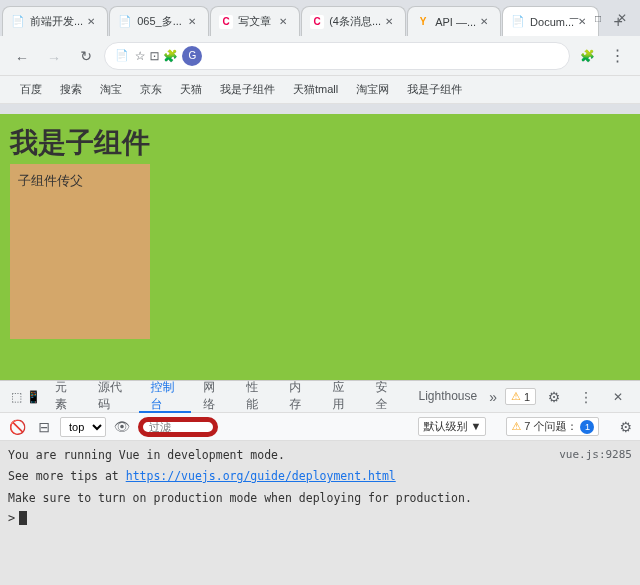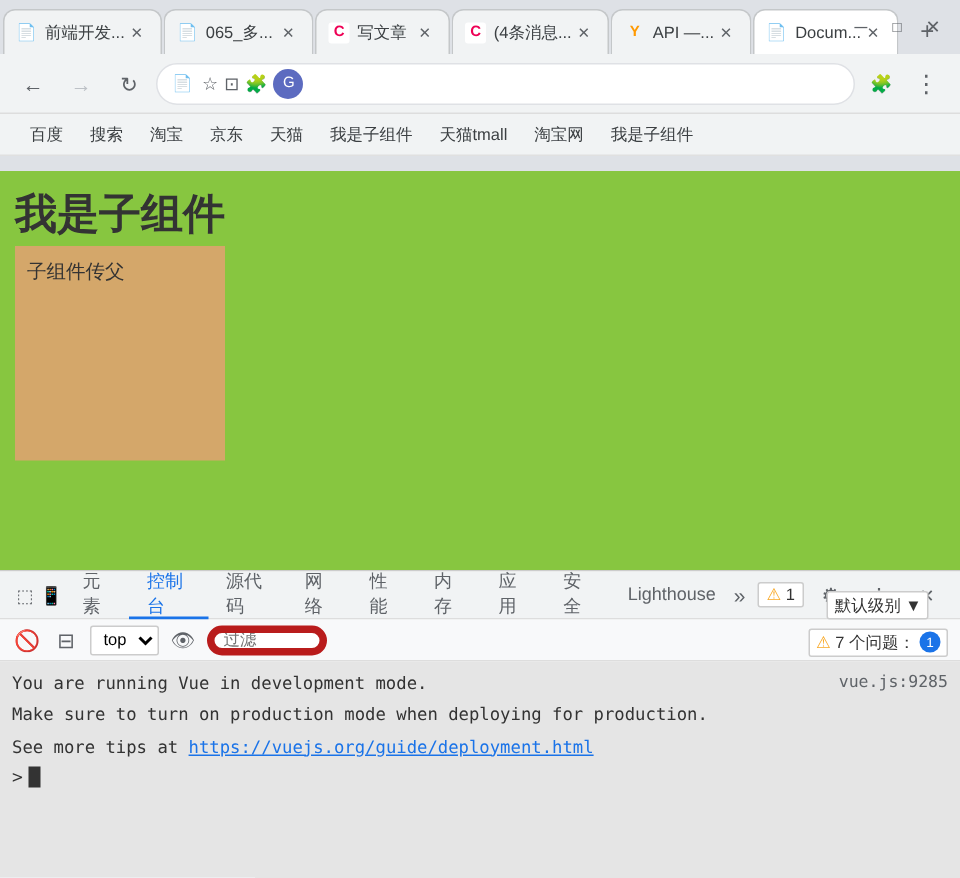--- a/index.html
+++ b/index.html
@@ -28,21 +28,21 @@
     
     .bookmarks-bar { height: 28px; background: #f1f3f4; display: flex; align-items: center; padding: 0 12px; gap: 2px; border-bottom: 1px solid #e0e0e0; overflow: hidden; }
     .bookmark-item { height: 22px; padding: 0 8px; border-radius: 4px; font-size: 11px; color: #3c4043; display: flex; align-items: center; cursor: pointer; white-space: nowrap; }
 
     
     .content-area { flex: 1; background: #87c640; position: relative; overflow: hidden; margin-top: 10px; }
 
     
     .vue-app { position: absolute; top: 0; left: 0; width: 100%; height: 100%; }
     .child-title { font-size: 28px; font-weight: bold; color: #333; position: absolute; top: 10px; left: 10px; }
-    .child-box { position: absolute; top: 50px; left: 10px; width: 140px; height: 143px; background: #d4a76a; display: flex; align-items: flex-start; padding: 8px; }
+    .child-box { position: absolute; top: 50px; left: 10px; width: 140px; height: 175px; background: #d4a76a; display: flex; align-items: flex-start; padding: 8px; }
     .child-btn { background: none; border: none; font-size: 13px; color: #333; cursor: pointer; font-family: 'Microsoft YaHei', Arial, sans-serif; }
     .parent-text { position: absolute; top: 235px; left: 10px; font-size: 14px; color: #333; }
 
     
     .devtools { height: 205px; background: #fff; border-top: 1px solid #ccc; display: flex; flex-direction: column; }
     .devtools-tabs { height: 32px; background: #f1f3f4; display: flex; align-items: center; padding: 0 8px; border-bottom: 1px solid #ddd; gap: 0; }
     .devtools-tab { height: 32px; padding: 0 12px; font-size: 12px; color: #5f6368; display: flex; align-items: center; cursor: pointer; border-bottom: 2px solid transparent; }
     .devtools-tab.active { color: #1a73e8; border-bottom: 2px solid #1a73e8; }
     .devtools-more { margin-left: auto; color: #5f6368; cursor: pointer; font-size: 14px; }
     .devtools-toolbar { height: 28px; background: #f8f9fa; border-bottom: 1px solid #ddd; display: flex; align-items: center; padding: 0 8px; gap: 6px; }
@@ -164,25 +164,25 @@
     </div>
 
     <div class="devtools">
 
       <div class="devtools-tabs">
         <div class="nav-btn" style="width:22px;height:22px;font-size:12px;color:#5f6368;">⬚</div>
         <div class="nav-btn" style="width:22px;height:22px;font-size:12px;color:#5f6368;">📱</div>
         <div class="devtools-tab">
           <span>元素</span>
         </div>
+        <div class="devtools-tab">
+          <span>源代码</span>
+        </div>
         <div class="devtools-tab active">
           <span>控制台</span>
-        </div>
-        <div class="devtools-tab">
-          <span>源代码</span>
         </div>
         <div class="devtools-tab">
           <span>网络</span>
         </div>
         <div class="devtools-tab">
           <span>性能</span>
         </div>
         <div class="devtools-tab">
           <span>内存</span>
         </div>
@@ -208,42 +208,42 @@
       </div>
 
       <div class="devtools-toolbar">
         <div class="nav-btn" style="font-size:14px;width:20px;height:20px;">🚫</div>
         <div class="nav-btn" style="font-size:14px;width:20px;height:20px;">⊟</div>
         <select class="toolbar-select">
           <option>top</option>
         </select>
         <div style="width:20px;height:20px;display:flex;align-items:center;justify-content:center;font-size:13px;cursor:pointer;color:#5f6368;">👁</div>
         <input class="toolbar-filter" type="text" placeholder="过滤" style="">
-        <div style="margin-left:auto;display:flex;align-items:center;gap:6px;flex-direction:column;">
+        <div style="margin-left:auto;display:flex;align-items:center;gap:20px;">
           <span style="font-size:11px;color:#333;cursor:pointer;border:1px solid #ccc;padding:1px 4px;border-radius:2px;background:#fff;">默认级别 ▼</span>
           <span style="font-size:11px;color:#333;border:1px solid #ccc;padding:1px 4px;border-radius:2px;background:#fff;display:flex;align-items:center;gap:3px;cursor:pointer;">
             <span style="color:#f9a825;">⚠</span>
             <span>7 个问题：</span>
             <span style="background:#1a73e8;color:#fff;border-radius:50%;width:14px;height:14px;display:flex;align-items:center;justify-content:center;font-size:9px;">1</span>
           </span>
           <div style="font-size:14px;cursor:pointer;color:#5f6368;">⚙</div>
         </div>
       </div>
 
       <div class="devtools-console">
         <div class="console-line">
           <span>You are running Vue in development mode.</span>
           <span style="float:right;color:#5f6368;font-size:11px;text-align:center;">vue.js:9285</span>
         </div>
         <div class="console-line">
-          <span>Make sure to turn on production mode when deploying for production.</span>
-        </div>
-        <div class="console-line">
           <span>See more tips at </span>
           <a class="console-link" href="#">https://vuejs.org/guide/deployment.html</a>
+        </div>
+        <div class="console-line">
+          <span>Make sure to turn on production mode when deploying for production.</span>
         </div>
         <div class="console-prompt">
           <span class="prompt-arrow">&gt;</span>
           <span style="width:8px;height:14px;background:#333;display:inline-block;"></span>
         </div>
       </div>
 
     </div>
   </div>
 

